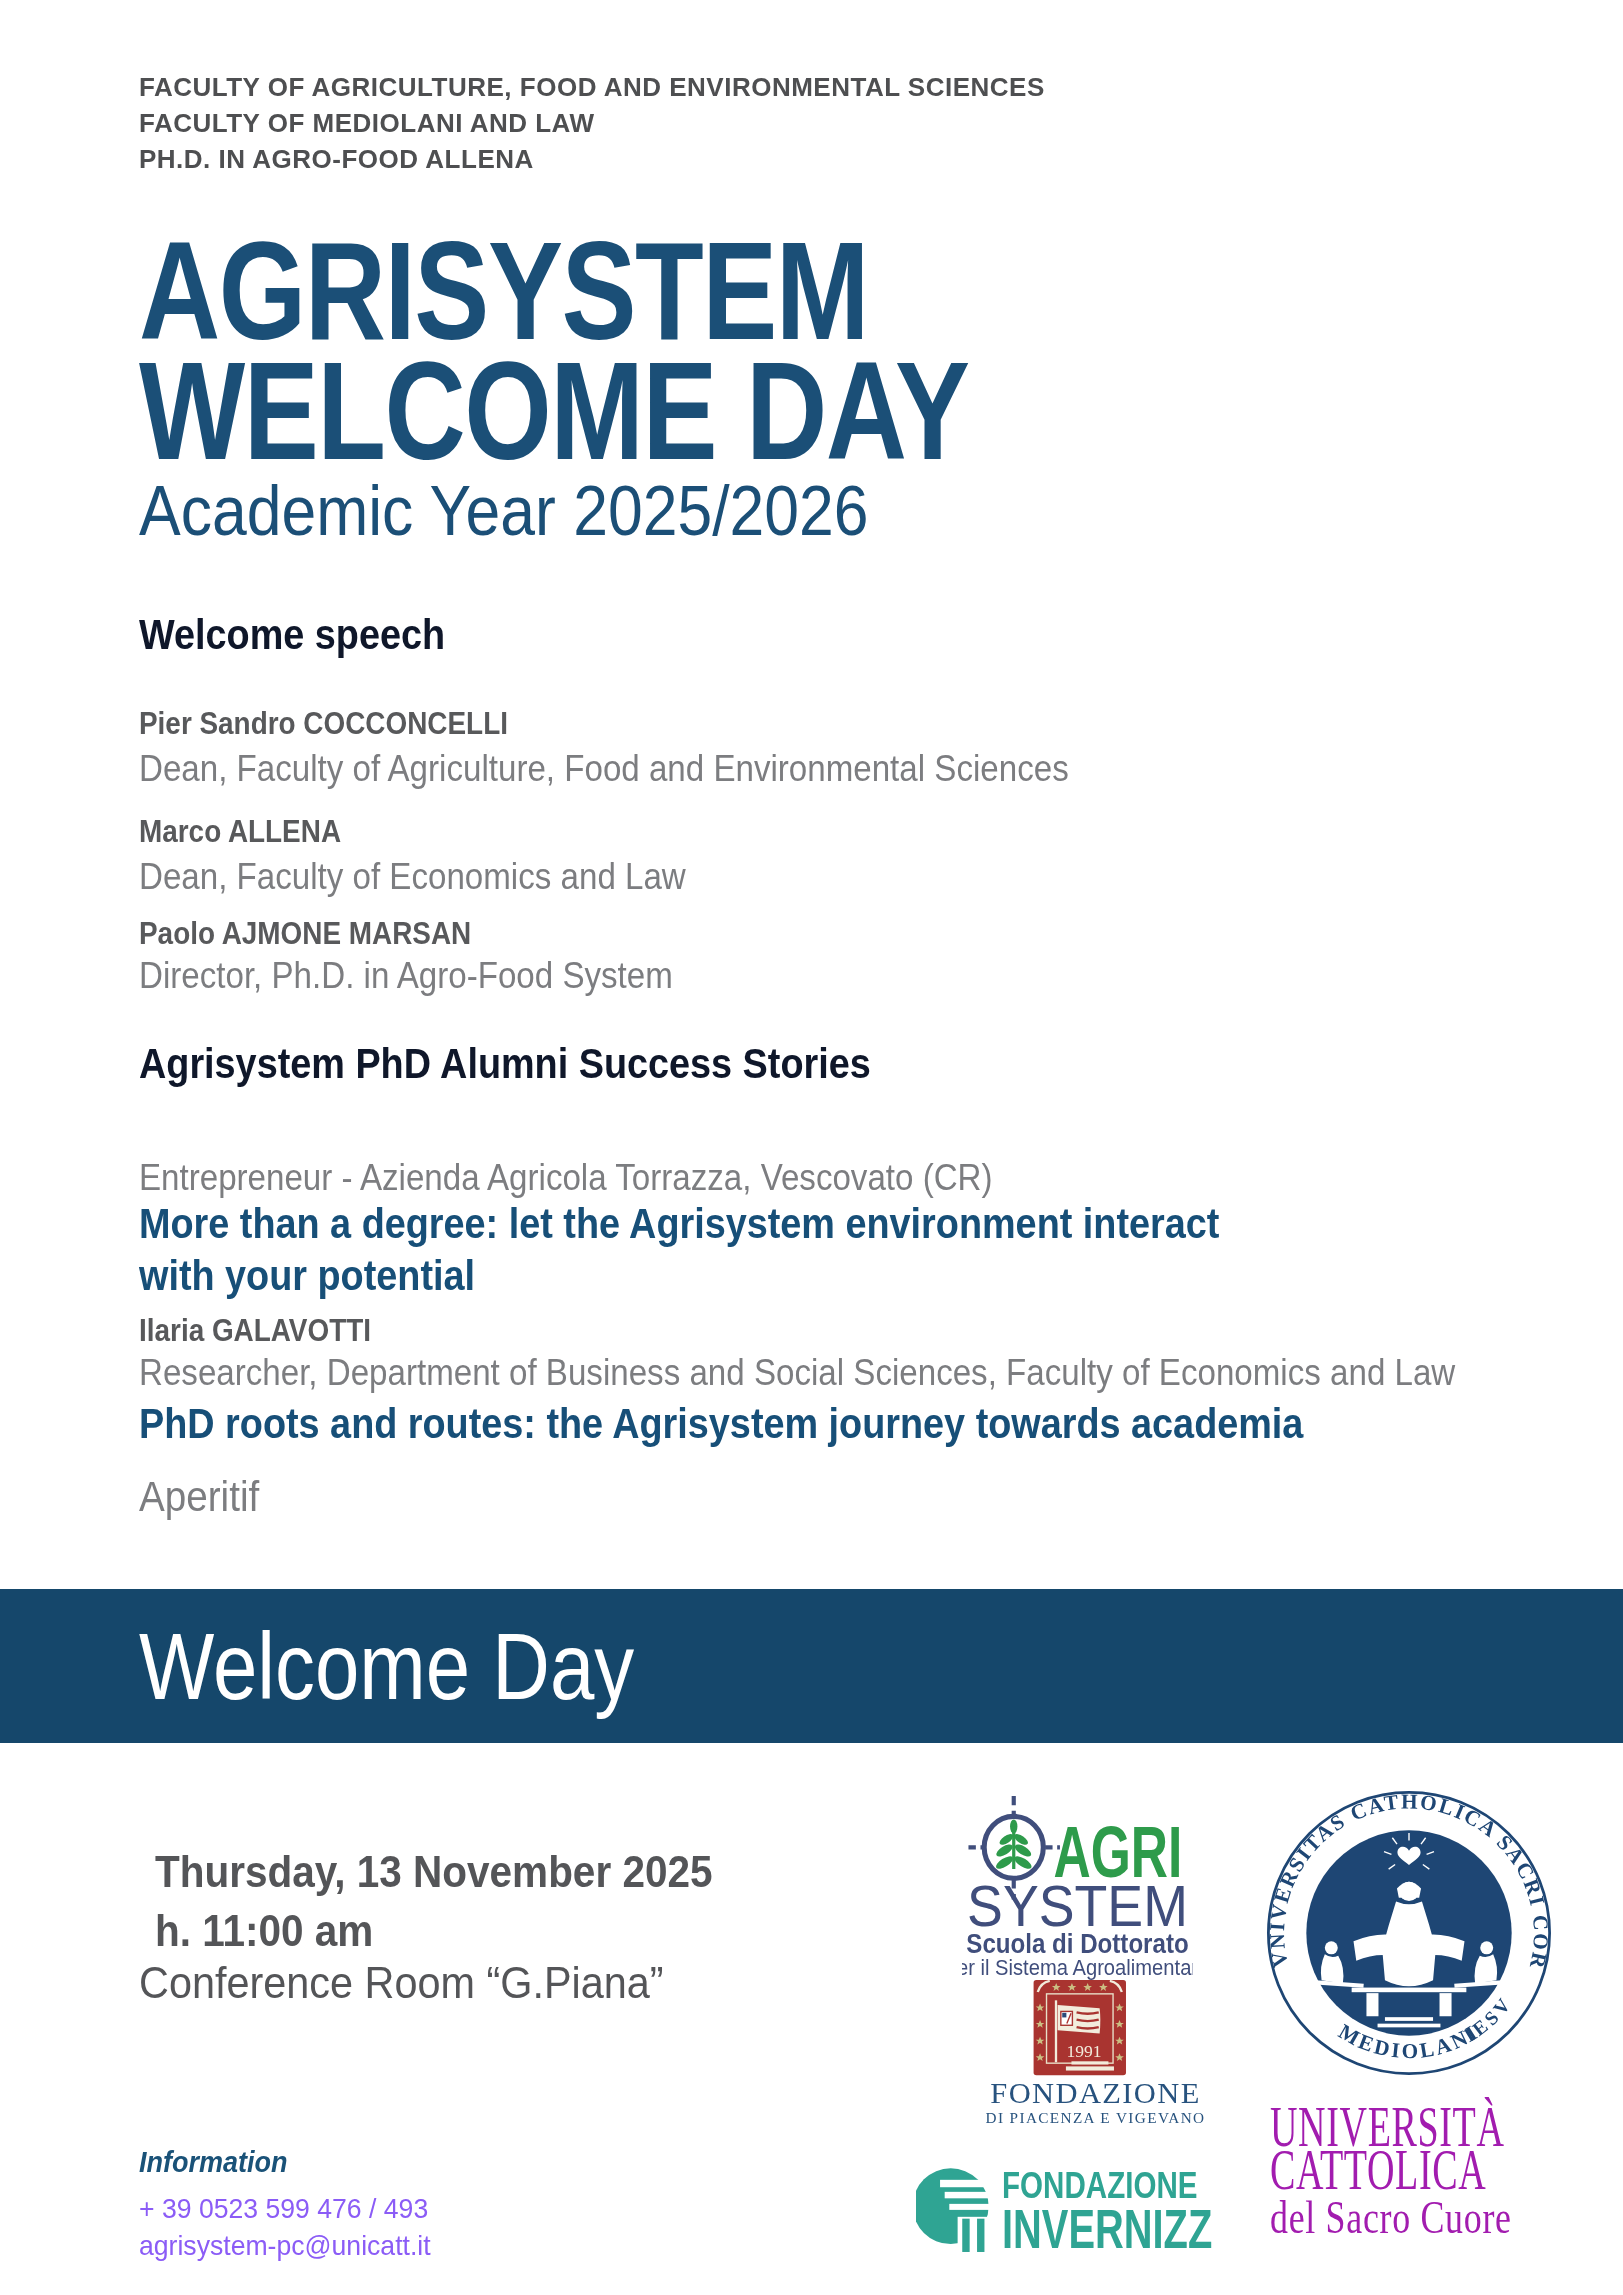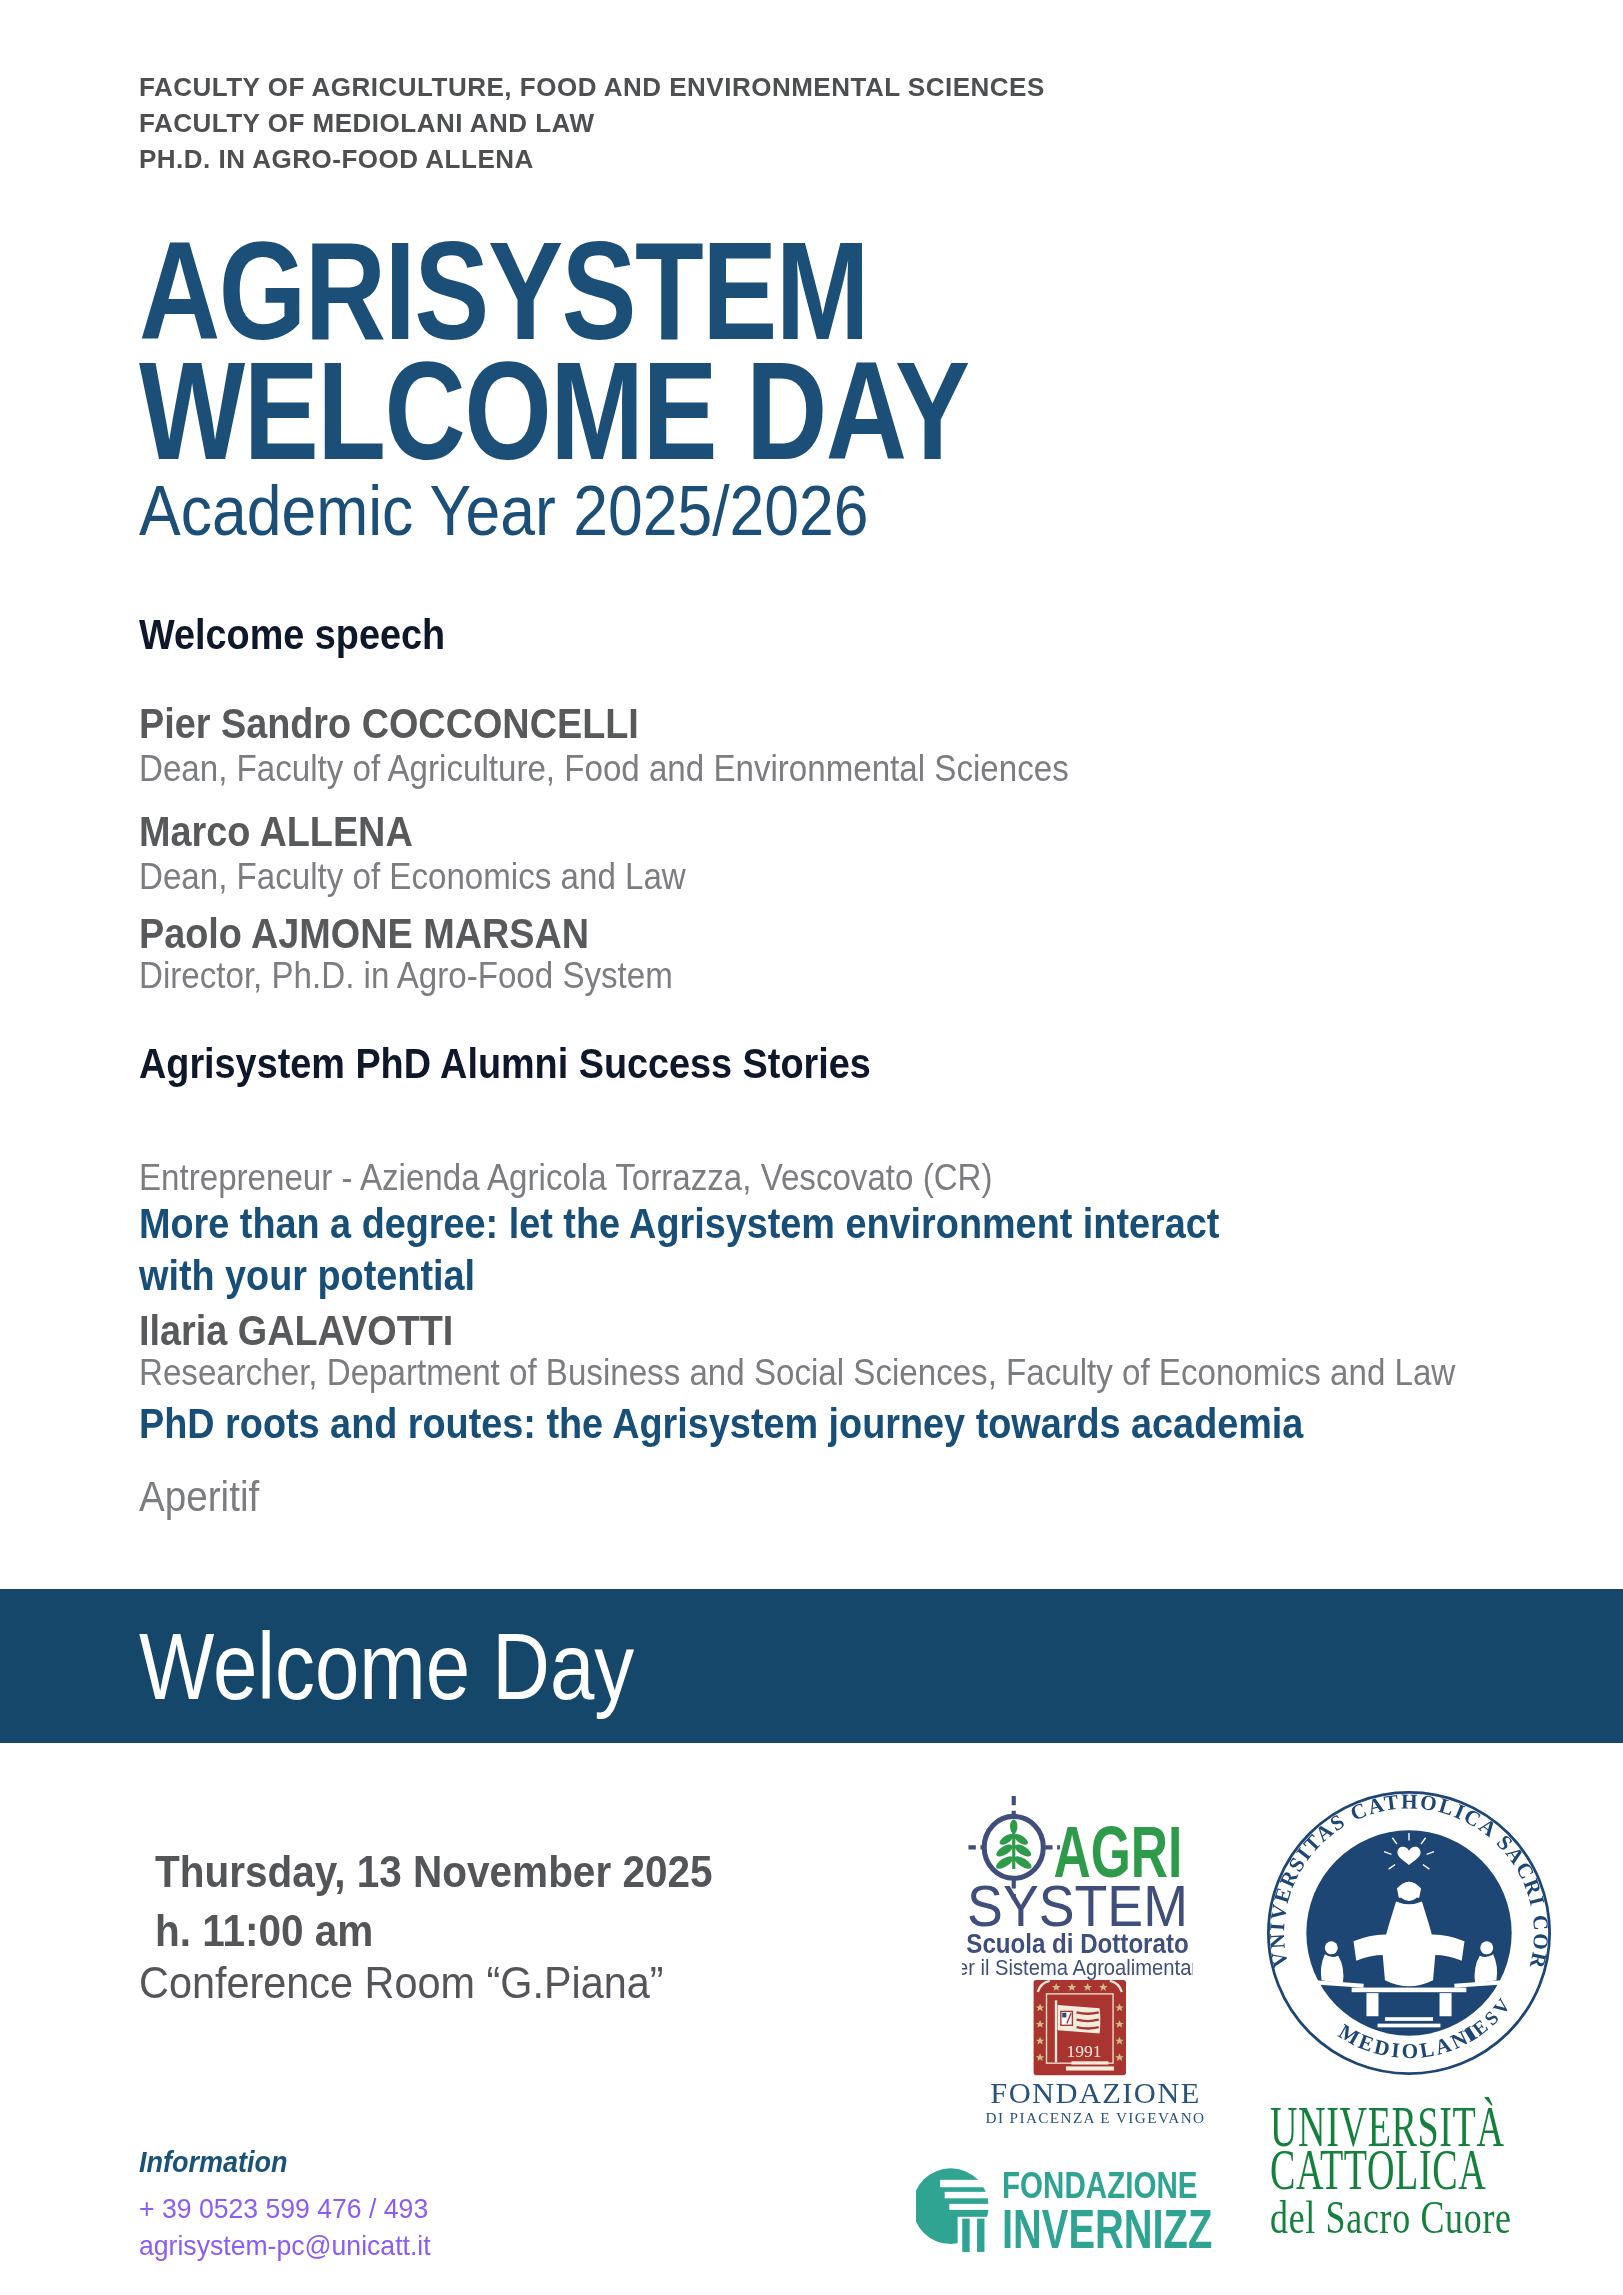--- a/index.html
+++ b/index.html
@@ -4,32 +4,32 @@
 <style>
   html,body{margin:0;padding:0;background:#e8e8e8;}
   #poster{position:relative;width:1623px;height:2295px;background:#ffffff;overflow:hidden;
           font-family:"Liberation Sans",sans-serif;}
   .abs{position:absolute;white-space:nowrap;}
   .cx{display:inline-block;transform-origin:0 50%;white-space:nowrap;}
   .hdr{font-size:26px;font-weight:bold;color:#4E4F51;line-height:36px;letter-spacing:0.5px;}
   .title{font-size:139px;font-weight:bold;color:#1B4F77;line-height:120px;letter-spacing:-1.9px;}
   .subtitle{font-size:71px;font-weight:400;color:#1B4F77;line-height:74px;}
   .h-blue{font-size:42px;font-weight:bold;color:#0f172a;line-height:42px;}
-  .name{font-size:42px;font-weight:bold;color:#58595B;line-height:43px;}
+  .name{font-size:31px;font-weight:bold;color:#58595B;line-height:43px;}
   .role{font-size:36px;font-weight:400;color:#7C7D80;line-height:36px;}
   .talk{font-size:42px;font-weight:bold;color:#174F78;line-height:52px;}
   .aper{font-size:42px;font-weight:400;color:#7C7D80;line-height:42px;}
   .banner{position:absolute;left:0;top:1589px;width:1623px;height:154px;background:#15476B;
           display:flex;align-items:center;}
   .banner-text{font-size:95px;font-weight:400;color:#ffffff;margin-left:139px;}
   .evt-b{font-size:45px;font-weight:bold;color:#545558;line-height:45px;margin-left:16px;}
   .evt-r{font-size:45px;font-weight:400;color:#545558;line-height:45px;}
   .info-h{font-size:30px;font-weight:bold;font-style:italic;color:#1A5278;line-height:30px;}
   .info-t{font-size:28px;font-weight:400;color:#8b5cf6;line-height:28px;}
-  .ucsc{font-family:"Liberation Serif",serif;color:#15803d;line-height:46px;letter-spacing:0.9px;}
+  .ucsc{font-family:"Liberation Serif",serif;color:#a21caf;line-height:46px;letter-spacing:0.9px;}
 </style>
 </head>
 <body>
 
 <div id="poster">
 
   <div class="abs hdr" style="left:139px;top:69px;">
     <div>FACULTY OF AGRICULTURE, FOOD AND ENVIRONMENTAL SCIENCES</div>
     <div>FACULTY OF MEDIOLANI AND LAW</div>
     <div>PH.D. IN AGRO-FOOD ALLENA</div>

